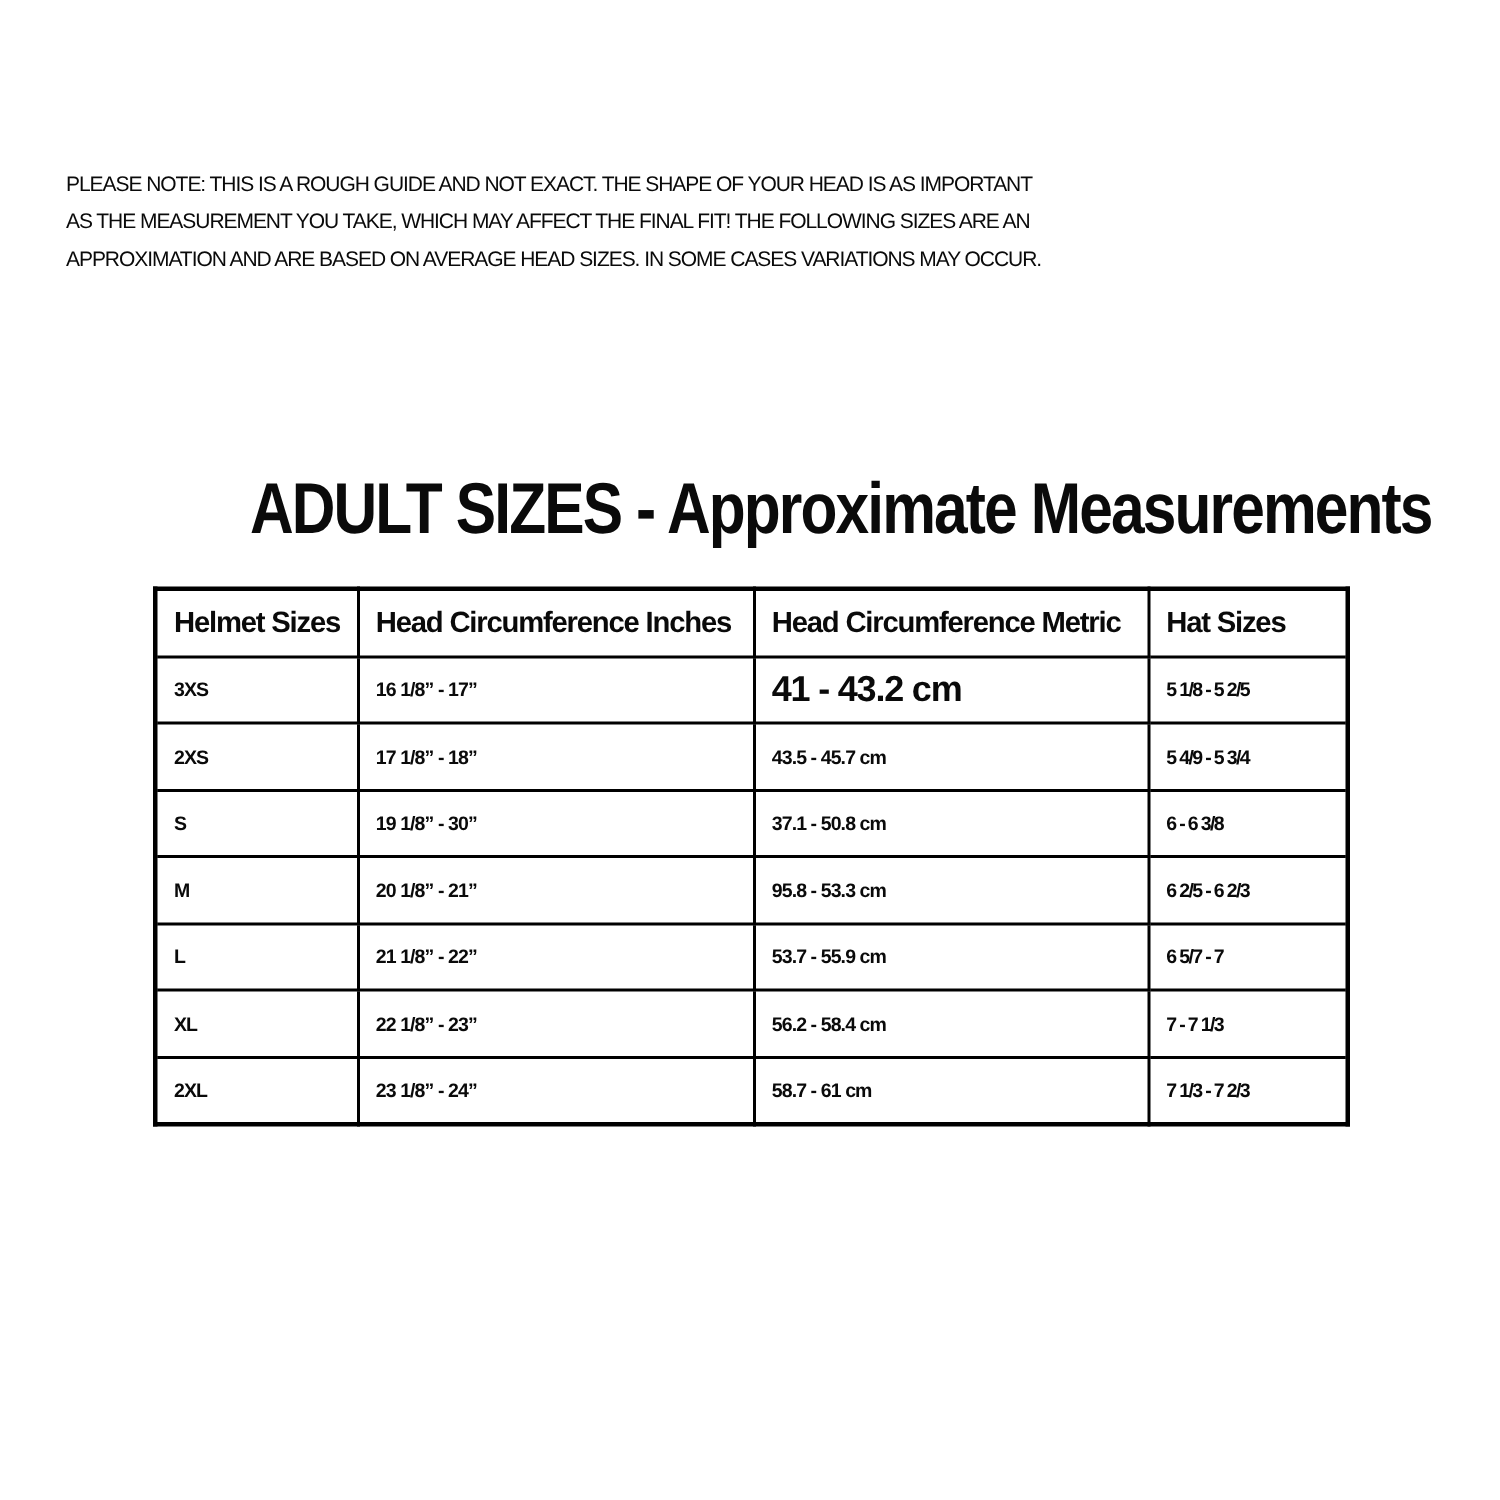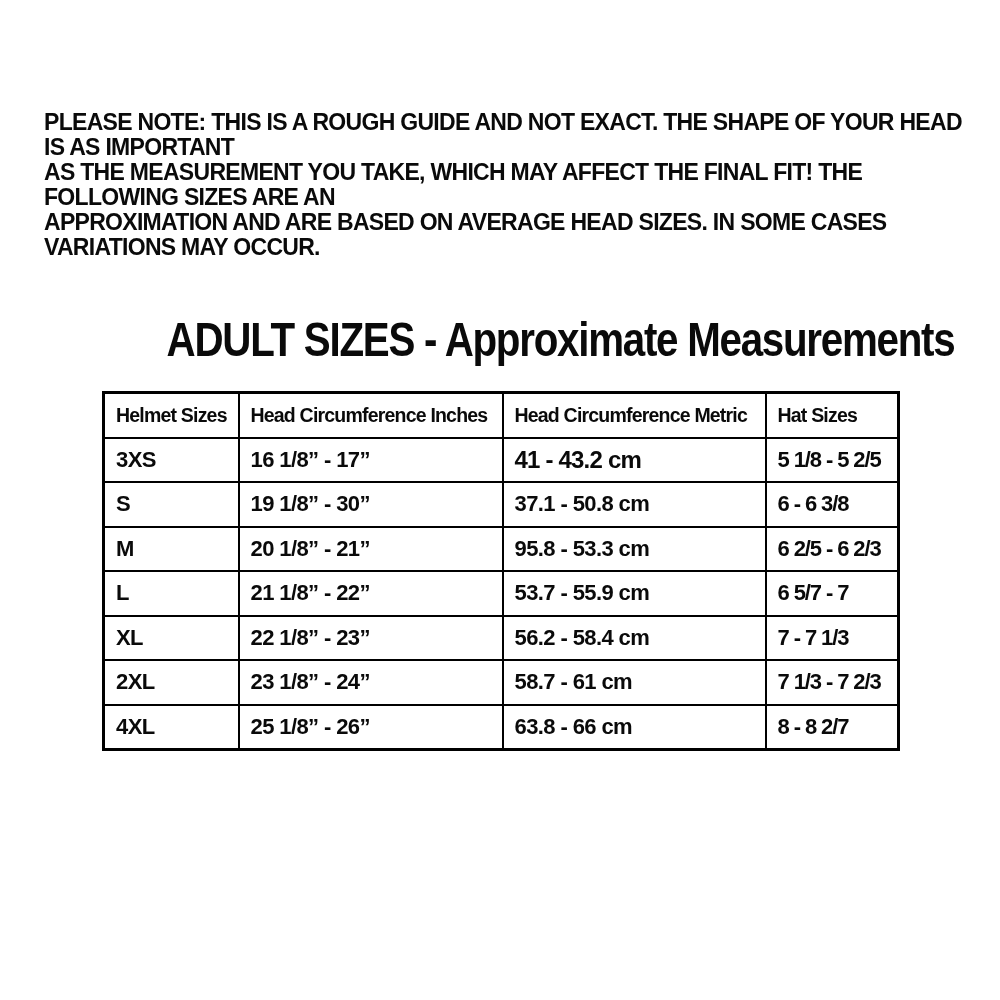--- a/index.html
+++ b/index.html
@@ -13,23 +13,23 @@
     height: 1000px;
     background: #ffffff;
     color: #0a0a0a;
     font-family: "Liberation Sans", "DejaVu Sans", sans-serif;
     overflow: hidden;
   }
   .note {
     position: absolute;
     left: 44px;
     width: 930px;
-    font-size: 23px;
+    font-size: 14px;
     line-height: 25px;
-    font-weight: 700;
+    font-weight: 400;
     letter-spacing: -0.7px;
     white-space: pre-line;
     color: #0a0a0a;
   }
   .note1 { top: 110px; }
   .note2 { top: 202px; }
   .title {
     position: absolute;
     left: 103px;
     top: 312px;
@@ -61,21 +61,21 @@
     white-space: nowrap;
     overflow: hidden;
     font-weight: 700;
     color: #0a0a0a;
   }
   .size-table th {
     font-size: 19.5px;
     letter-spacing: -0.8px;
   }
   .size-table td {
-    font-size: 22px;
+    font-size: 13px;
     letter-spacing: -0.6px;
   }
   .size-table td:last-child {
     letter-spacing: -1.1px;
     margin-left: 41px;
   }
   .size-table td.hl {
     font-size: 24px;
     letter-spacing: -0.8px;
   }
@@ -107,20 +107,26 @@
         </tr>
     </thead>
     <tbody>
         <tr>
           <td>3XS</td>
           <td>16 1/8” - 17”</td>
           <td class="hl">41 - 43.2 cm</td>
           <td>5 1/8 - 5 2/5</td>
         </tr>
         <tr>
+          <td>2XS</td>
+          <td>17 1/8” - 18”</td>
+          <td>43.5 - 45.7 cm</td>
+          <td>5 4/9 - 5 3/4</td>
+        </tr>
+        <tr>
           <td>S</td>
           <td>19 1/8” - 30”</td>
           <td>37.1 - 50.8 cm</td>
           <td>6 - 6 3/8</td>
         </tr>
         <tr>
           <td>M</td>
           <td>20 1/8” - 21”</td>
           <td>95.8 - 53.3 cm</td>
           <td>6 2/5 - 6 2/3</td>
@@ -136,21 +142,15 @@
           <td>22 1/8” - 23”</td>
           <td>56.2 - 58.4 cm</td>
           <td>7 - 7 1/3</td>
         </tr>
         <tr>
           <td>2XL</td>
           <td>23 1/8” - 24”</td>
           <td>58.7 - 61 cm</td>
           <td>7 1/3 - 7 2/3</td>
         </tr>
-        <tr>
-          <td>4XL</td>
-          <td>25 1/8” - 26”</td>
-          <td>63.8 - 66 cm</td>
-          <td>8 - 8 2/7</td>
-        </tr>
       </tbody>
   </table>
 </div>
 
 </body></html>

